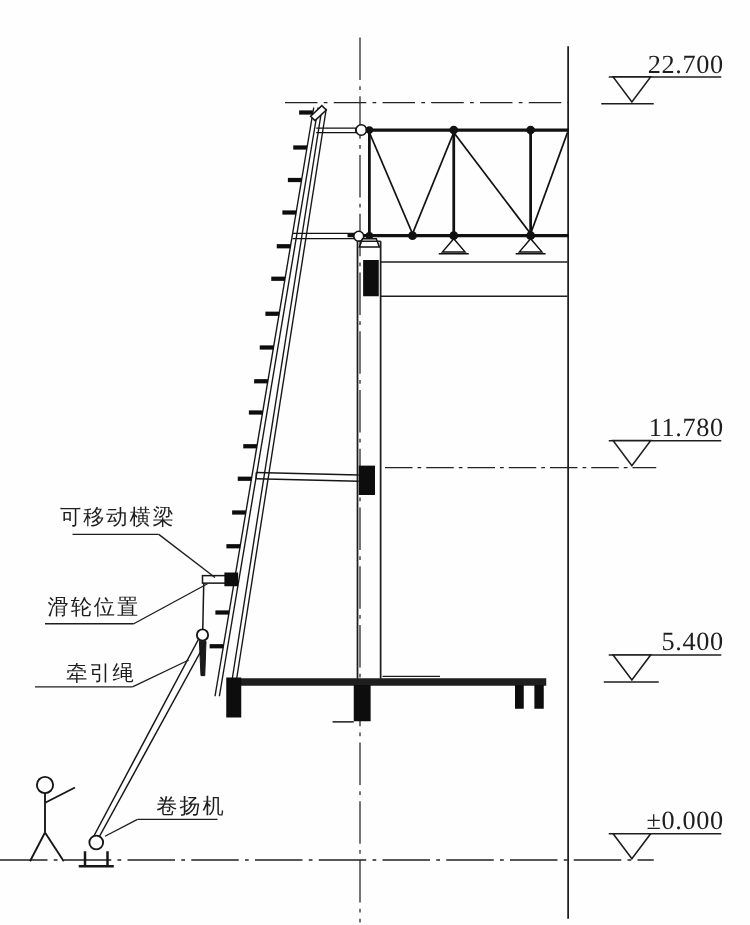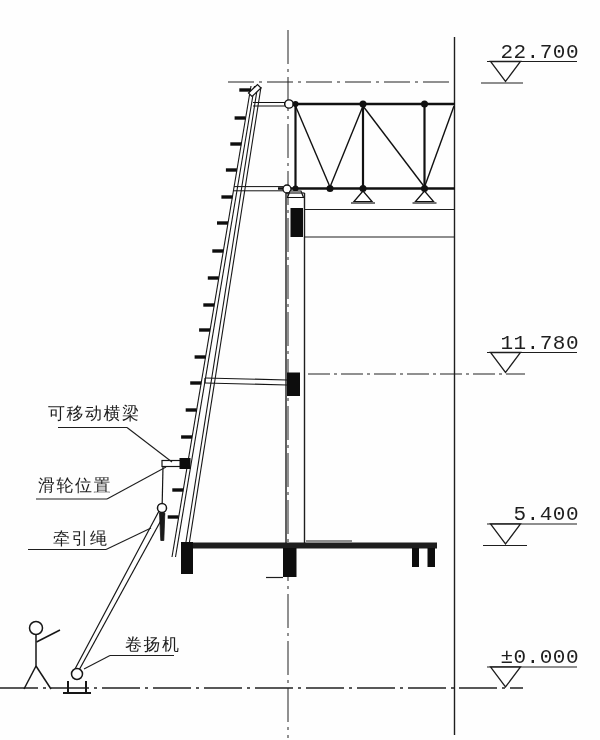--- a/index.html
+++ b/index.html
@@ -1,17 +1,17 @@
 <!DOCTYPE html>
 <html><head>
 <meta charset="utf-8">
 <style>
   html,body{margin:0;padding:0;background:#fff;}
   #stage{position:relative;width:600px;height:740px;background:#fefefe;overflow:hidden;
-         font-family:Liberation Mono, monospace;}
+         font-family:Liberation Serif, serif;}
   svg{position:absolute;left:0;top:0;}
   text{fill:#1e1e1e;}
   .elev-txt{font-size:21px;letter-spacing:.5px;}
   .cn-label{font-size:17px;letter-spacing:1.5px;}
 </style>
 </head>
 <body>
 
 <div id="stage">
 <svg width="600" height="740" viewBox="0 0 600 740">

